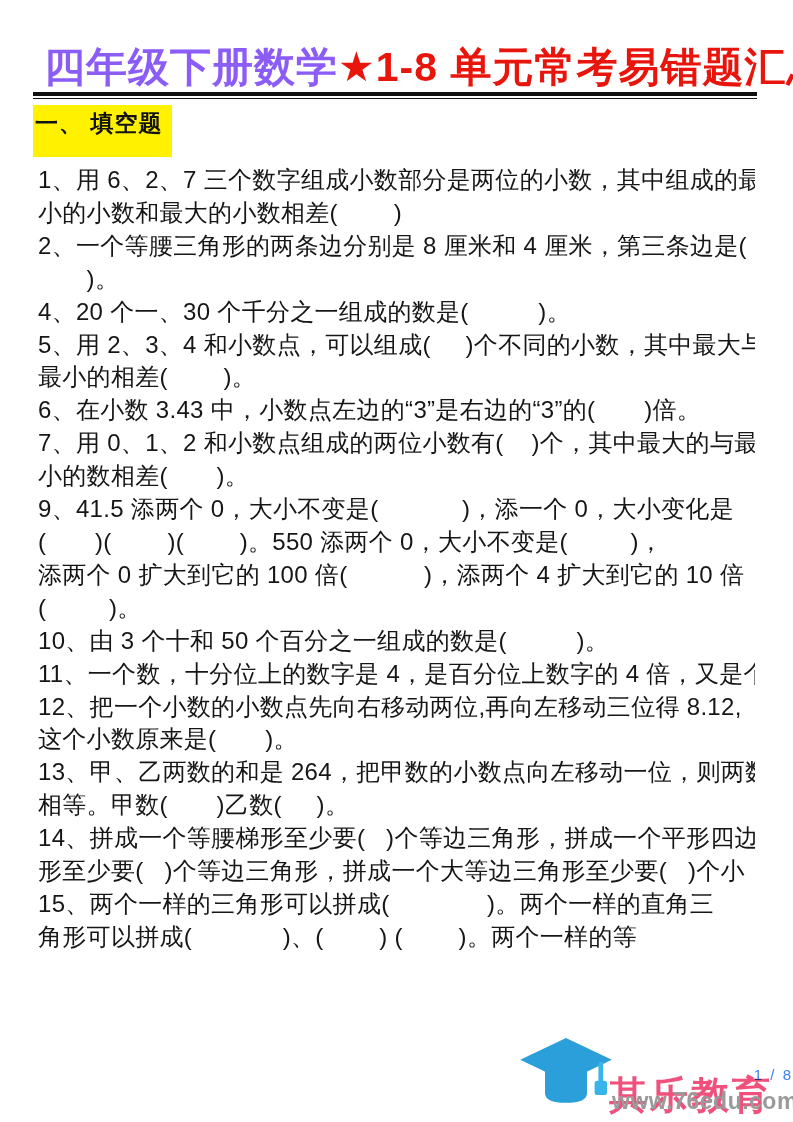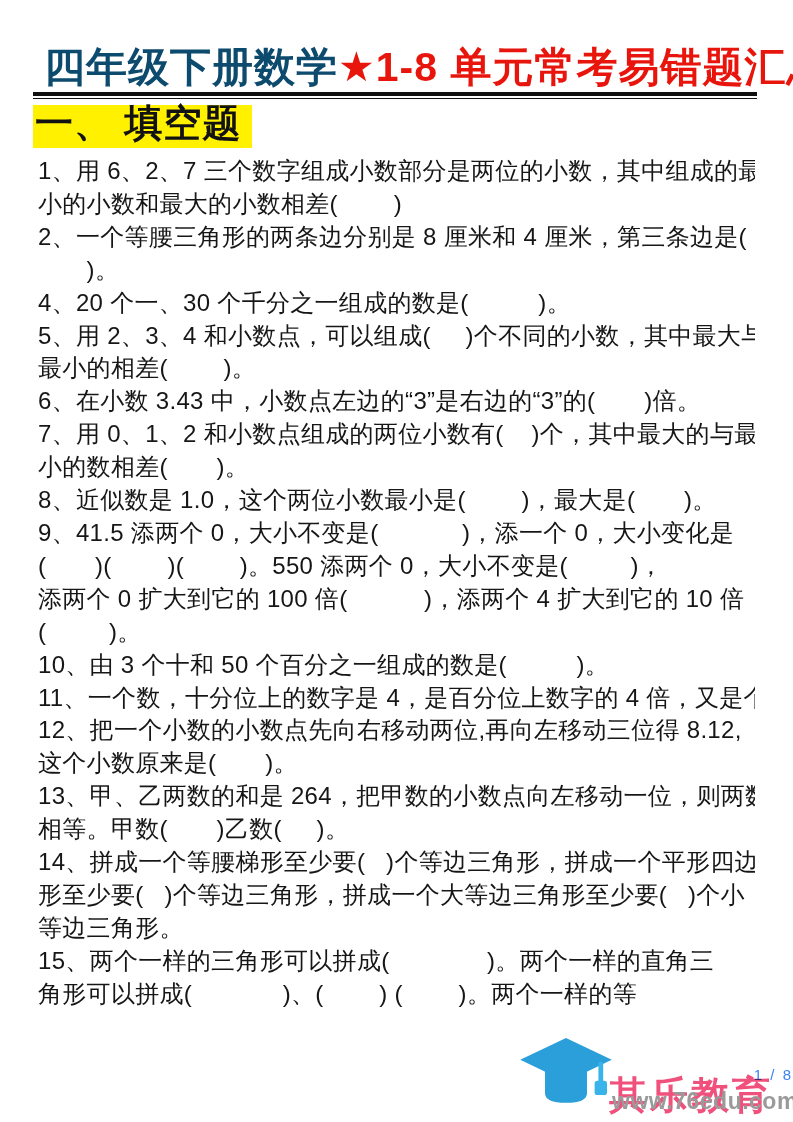--- a/index.html
+++ b/index.html
@@ -14,36 +14,36 @@
   }
   
   .title{
     padding:44px 0 0 44px;
     font-size:41px;
     line-height:46px;
     font-weight:800;
     letter-spacing:1px;
     white-space:nowrap;
   }
-  .title .black-part{color:#0c4a6e;font-family:Liberation Serif, serif;}
+  .title .black-part{color:#8b5cf6;font-family:Liberation Serif, serif;}
   .title .red-part{color:var(--title-red,#e8150d);}
   .title-rule{margin:2px 0 0 33px;width:724px;}
   .title-rule .rule-thick{height:3.5px;background:#111;}
   .title-rule .rule-gap{height:2px;}
   .title-rule .rule-thin{height:1.5px;background:#111;}
   
   .heading-row{margin:6px 0 0 33px;}
   .heading{
     display:inline-block;
     background:var(--highlight-yellow,#fff100);
     color:#121212;
-    font-size:38px;
+    font-size:23px;
     font-weight:800;
     line-height:36px;
-    padding:0 10px 7px 2px;
+    padding:0 10px 16px 2px;
     letter-spacing:1px;
   }
   
   .body{
     margin:7px 38px 0 38px;
     font-size:24px;
     line-height:32.9px;
     color:#161616;
   }
   .q-line{
@@ -116,23 +116,20 @@
         <div class="q-line">最小的相差(        )。</div>
       </div>
       <div>
         <div class="q-line">6、在小数 3.43 中，小数点左边的“3”是右边的“3”的(       )倍。</div>
       </div>
       <div>
         <div class="q-line">7、用 0、1、2 和小数点组成的两位小数有(    )个，其中最大的与最</div>
         <div class="q-line">小的数相差(       )。</div>
       </div>
       <div>
-        <div class="q-line">8、近似数是 1.0，这个两位小数最小是(        )，最大是(       )。</div>
-      </div>
-      <div>
         <div class="q-line">9、41.5 添两个 0，大小不变是(            )，添一个 0，大小变化是</div>
         <div class="q-line">(       )(        )(        )。550 添两个 0，大小不变是(         )，</div>
         <div class="q-line">添两个 0 扩大到它的 100 倍(           )，添两个 4 扩大到它的 10 倍</div>
         <div class="q-line">(         )。</div>
       </div>
       <div>
         <div class="q-line">10、由 3 个十和 50 个百分之一组成的数是(          )。</div>
       </div>
       <div>
         <div class="q-line">11、一个数，十分位上的数字是 4，是百分位上数字的 4 倍，又是个</div>
@@ -141,21 +138,20 @@
         <div class="q-line">12、把一个小数的小数点先向右移动两位,再向左移动三位得 8.12,</div>
         <div class="q-line">这个小数原来是(       )。</div>
       </div>
       <div>
         <div class="q-line">13、甲、乙两数的和是 264，把甲数的小数点向左移动一位，则两数</div>
         <div class="q-line">相等。甲数(       )乙数(     )。</div>
       </div>
       <div>
         <div class="q-line">14、拼成一个等腰梯形至少要(   )个等边三角形，拼成一个平形四边</div>
         <div class="q-line">形至少要(   )个等边三角形，拼成一个大等边三角形至少要(   )个小</div>
-        <div class="q-line">等边三角形。</div>
       </div>
       <div>
         <div class="q-line">15、两个一样的三角形可以拼成(              )。两个一样的直角三</div>
         <div class="q-line">角形可以拼成(             )、(        ) (        )。两个一样的等</div>
       </div>
     </div>
 
   <div class="page-num">1 / 8</div>
 
   <div class="brand">

